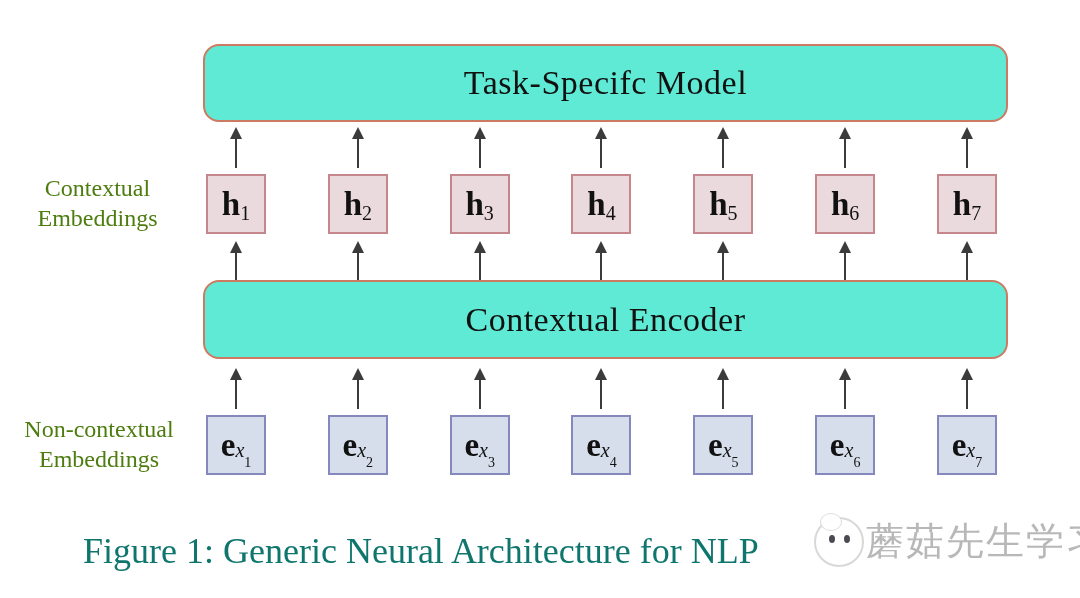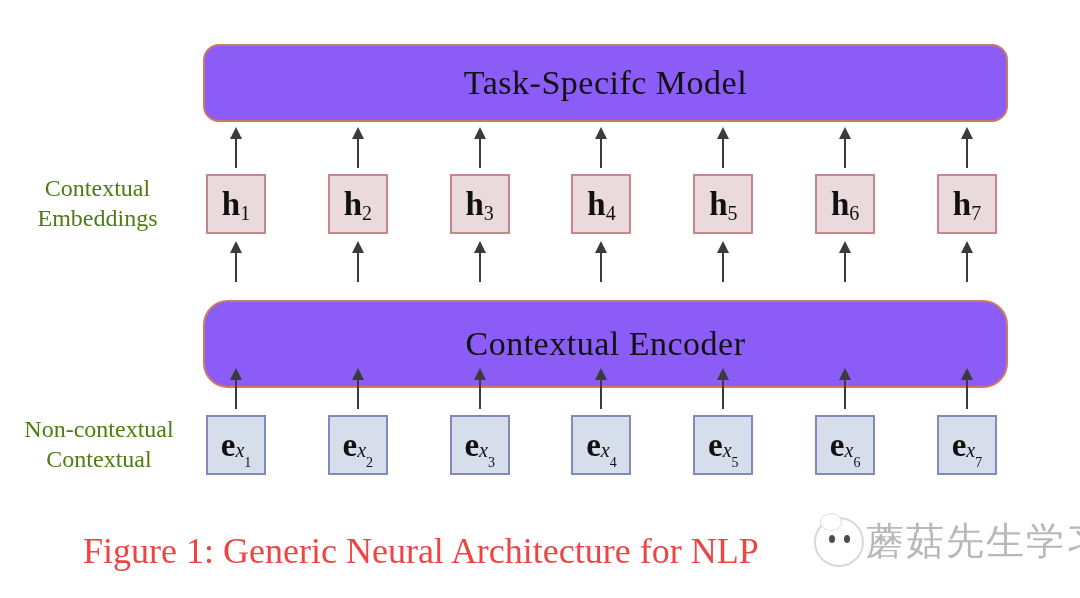--- a/index.html
+++ b/index.html
@@ -12,29 +12,29 @@
     font-family: "Liberation Serif", "DejaVu Serif", serif;
     color: #111111;
   }
 
   
   .panel {
     position: absolute;
     left: 203px;
     width: 805px;
     box-sizing: border-box;
-    background: #8b5cf6;
+    background: #5eead4;
     border: 2.5px solid #cd7a62;
     border-radius: 16px;
     display: flex;
     align-items: center;
     justify-content: center;
   }
   .panel.task { top: 44px; height: 78px; }
-  .panel.enc  { top: 300px; height: 88px; border-radius: 25px; }
+  .panel.enc  { top: 280px; height: 79px; }
   .panel-label { font-size: 34px; color: #111; letter-spacing: 0.5px; }
 
   
   .box-row, .arrow-row {
     position: absolute;
     left: 205px;
     width: 793px;
     display: flex;
     justify-content: space-between;
   }
@@ -84,21 +84,21 @@
     color: #4d7c0f;
   }
   .side-label.l1 { top: 173px; left: 5px; width: 185px; }
   .side-label.l2 { top: 414px; left: 0px;  width: 198px; }
 
   
   .caption {
     position: absolute;
     top: 530px; left: 83px;
     font-size: 36px;
-    color: #ef4444;
+    color: #0f766e;
     z-index: 1;
     white-space: nowrap;
   }
 
   
   .watermark {
     position: absolute;
     top: 516px; left: 814px;
     display: flex;
     align-items: center;
@@ -266,21 +266,21 @@
       </div>
       <div class="cell">
         <div class="arrow"></div>
       </div>
       <div class="cell">
         <div class="arrow"></div>
       </div>
     </div>
 
   <div class="side-label l2">Non-contextual
-Contextual</div>
+Embeddings</div>
   <div class="box-row erow">
       <div class="cell">
         <div class="sq e-box">
           <span class="sym">e</span>
           <sub><i>x</i><sub>1</sub></sub>
         </div>
       </div>
       <div class="cell">
         <div class="sq e-box">
           <span class="sym">e</span>

